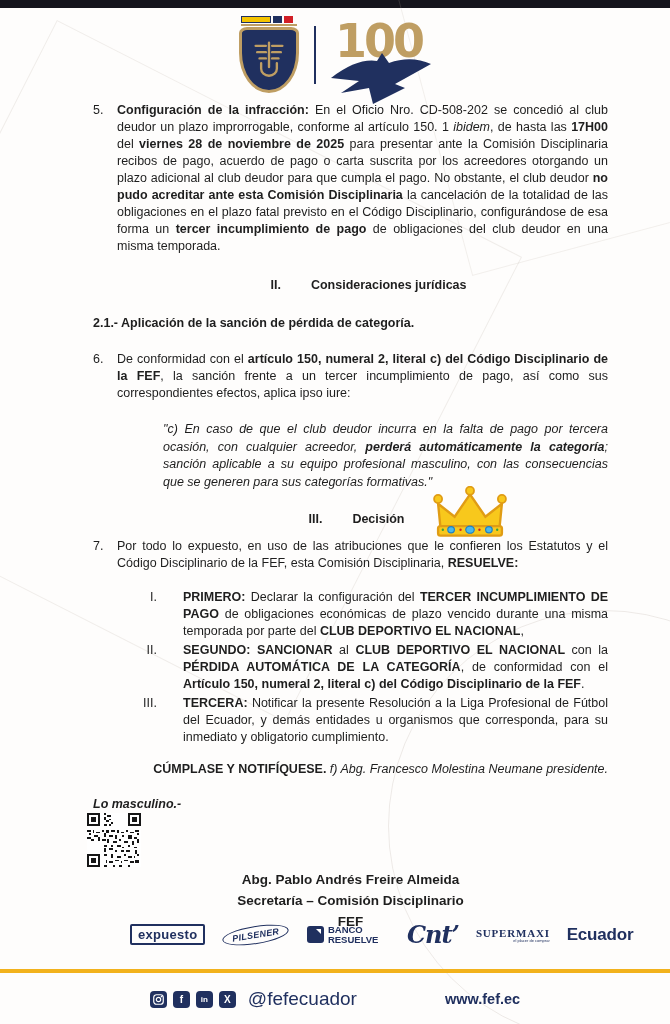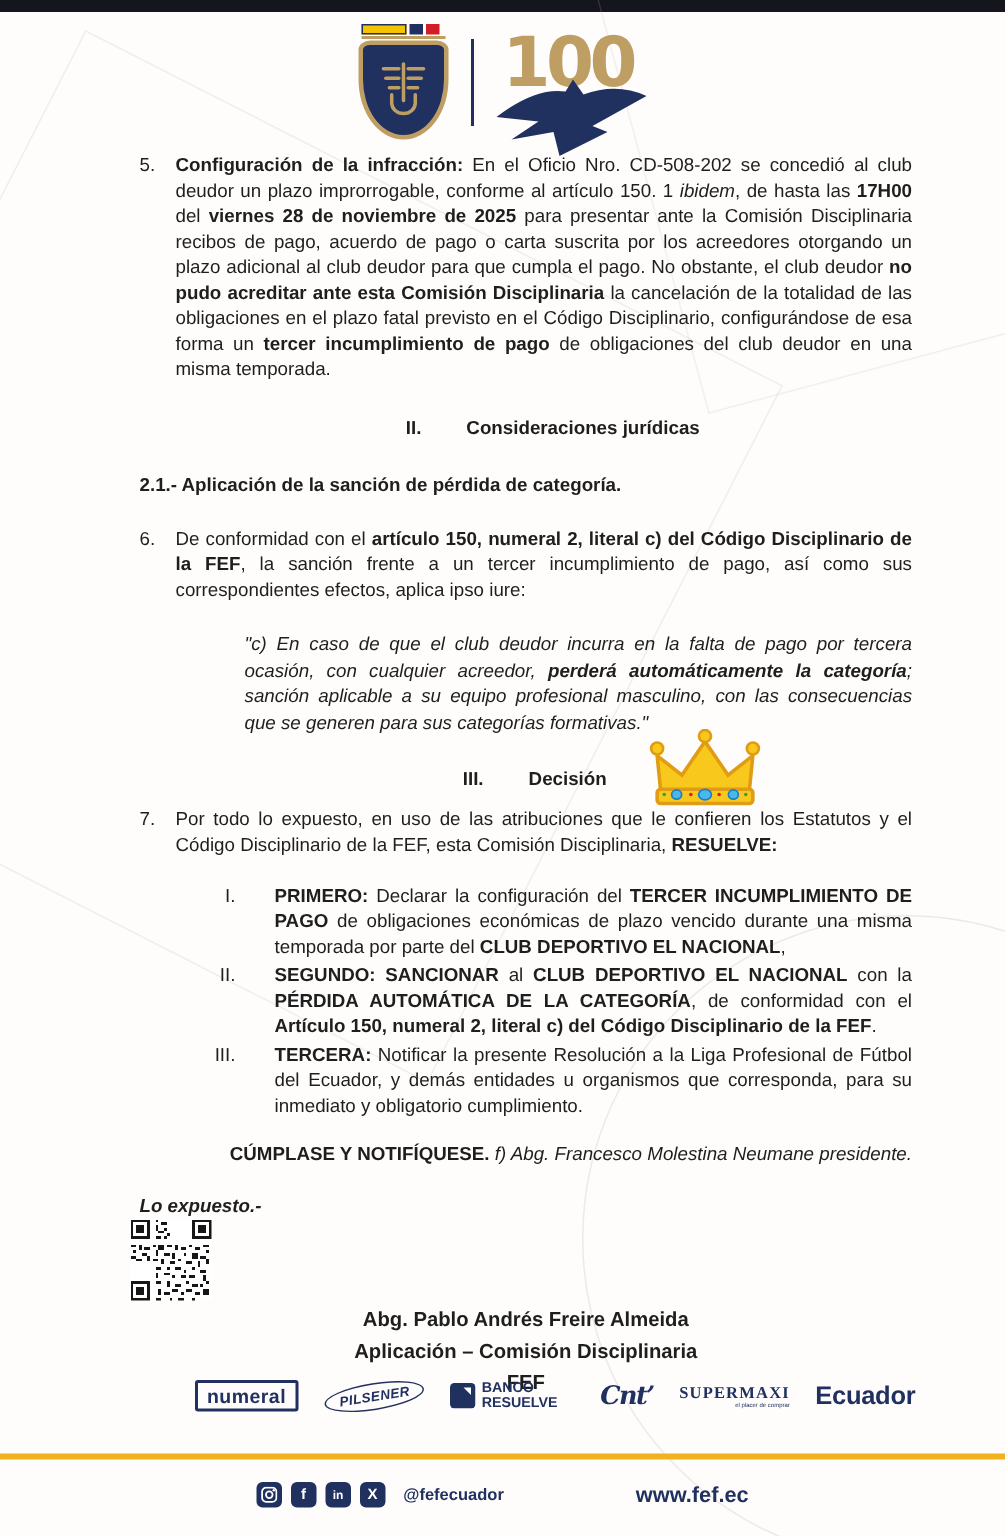--- a/index.html
+++ b/index.html
@@ -50,31 +50,31 @@
   .qr-note{font-size:4.5px;color:#555;font-family:"Liberation Mono",monospace;margin-top:2px;}
   .sig-block{margin-top:2px;text-align:center;}
   .sig-line{font-weight:bold;font-size:13.5px;line-height:21px;}
 
   
   .sponsors{position:absolute;left:130px;top:920px;right:14px;display:flex;align-items:center;gap:17px;color:#20305f;}
   .sp-marathon{border:2px solid #20305f;border-radius:2px;padding:1px 6px;font-weight:bold;font-size:13px;letter-spacing:.3px;}
   .sp-pilsener{border:1.5px solid #20305f;border-radius:50%;padding:3px 9px;font-weight:bold;font-style:italic;font-size:9px;transform:rotate(-9deg);letter-spacing:.3px;}
   .sp-bp{display:flex;align-items:center;gap:4px;}
   .sp-bp-text{font-weight:bold;font-size:9.5px;line-height:10px;width:62px;}
-  .sp-cnt{font-weight:bold;font-style:italic;font-size:17px;letter-spacing:-1px;font-family:"DejaVu Serif",serif;}
+  .sp-cnt{font-weight:bold;font-style:italic;font-size:24px;letter-spacing:-1px;font-family:"DejaVu Serif",serif;}
   .sp-smx{text-align:right;}
   .sp-smx-main{font-weight:bold;font-size:11px;letter-spacing:.8px;font-family:"Liberation Serif",serif;}
   .sp-smx-tag{font-size:4px;margin-top:-1px;}
   .sp-ecuabet{font-weight:bold;font-size:17px;letter-spacing:-0.2px;}
 
   .goldline{position:absolute;left:0;right:0;top:969px;height:4px;background:#f2b21c;}
   .social{position:absolute;left:0;right:0;top:988px;display:flex;justify-content:center;align-items:center;gap:10px;color:#20305f;}
   .sicons{display:flex;gap:6px;align-items:center;}
   .sq{width:17px;height:17px;border-radius:4px;background:#20305f;color:#fff;display:flex;align-items:center;justify-content:center;font-size:10px;font-weight:bold;}
-  .handle{font-weight:bold;font-size:11px;margin-left:2px;}
+  .handle{font-weight:normal;font-size:19px;margin-left:2px;}
   .website{font-weight:bold;font-size:14.5px;margin-left:78px;}
 </style>
 </head>
 <body>
 
 <div class="page">
   <div class="topbar"></div>
   <div class="wm wm1"></div>
   <div class="wm wm2"></div>
   <div class="wm wm3"></div>
@@ -166,21 +166,21 @@
         <div class="rbody"><span style="font-weight: bold;">SEGUNDO: SANCIONAR</span><span> al </span><span style="font-weight: bold;">CLUB DEPORTIVO EL NACIONAL</span><span> con la </span><span style="font-weight: bold;">PÉRDIDA AUTOMÁTICA DE LA CATEGORÍA</span><span>, de conformidad con el </span><span style="font-weight: bold;">Artículo 150, numeral 2, literal c) del Código Disciplinario de la FEF</span><span>.</span></div>
       </div>
       <div class="res">
         <div class="rnum">III.</div>
         <div class="rbody"><span style="font-weight: bold;">TERCERA:</span><span> Notificar la presente Resolución a la Liga Profesional de Fútbol del Ecuador, y demás entidades u organismos que corresponda, para su inmediato y obligatorio cumplimiento.</span></div>
       </div>
     </div>
 
     <div class="cumplase" style="margin-top:15px;"><span style="font-weight: bold;">CÚMPLASE Y NOTIFÍQUESE.</span><span style="font-style: italic;"> f) Abg. Francesco Molestina Neumane presidente.</span></div>
 
-    <div class="certifico" style="margin-top:18px;">Lo expuesto.-</div>
+    <div class="certifico" style="margin-top:18px;">Lo masculino.-</div>
 
     <div class="qr-row">
       <svg class="qr" viewBox="0 0 29 29" shape-rendering="crispEdges">
         <rect width="29" height="29" fill="#fff"></rect>
         <g fill="#161616">
           <rect x="0" y="0" width="7" height="7"></rect>
             <rect x="1" y="1" width="5" height="5" fill="#fff"></rect>
             <rect x="2" y="2" width="3" height="3"></rect>
           <rect x="22" y="0" width="7" height="7"></rect>
             <rect x="23" y="1" width="5" height="5" fill="#fff"></rect>
@@ -197,27 +197,27 @@
                    M9 19h1v2h-1z M12 19h2v1h-2z M15 20h1v1h-1z M18 20h2v1h-2z M21 20h2v1h-2z M26 20h1v2h-1z
                    M9 22h2v1h-2z M13 22h1v2h-1z M16 23h2v1h-2z M20 22h1v1h-1z M22 23h2v1h-2z M25 23h1v1h-1z M27 22h1v1h-1z
                    M10 25h1v2h-1z M12 26h2v1h-2z M15 25h2v1h-2z M18 26h1v1h-1z M20 25h2v1h-2z M23 26h2v1h-2z M26 25h2v2h-2z
                    M9 28h2v1h-2z M14 28h1v1h-1z M17 28h2v1h-2z M22 28h1v1h-1z"></path>
         </g>
       </svg>
     </div>
 
     <div class="sig-block">
       <div class="sig-line">Abg. Pablo Andrés Freire Almeida</div>
-      <div class="sig-line">Aplicación – Comisión Disciplinaria</div>
+      <div class="sig-line">Secretaría – Comisión Disciplinario</div>
       <div class="sig-line">FEF</div>
     </div>
   </div>
 
   <div class="sponsors">
-    <div class="sp-marathon">numeral</div>
+    <div class="sp-marathon">expuesto</div>
     <div class="sp-pilsener">PILSENER</div>
     <div class="sp-bp">
       <svg width="17" height="17" viewBox="0 0 17 17">
         <rect width="17" height="17" rx="3" fill="#20305f"></rect>
         <path d="M9 3 L14 3 L14 8 Z" fill="#fff"></path>
       </svg>
       <div class="sp-bp-text">BANCO RESUELVE</div>
     </div>
     <div class="sp-cnt">Cnt’</div>
     <div class="sp-smx">

